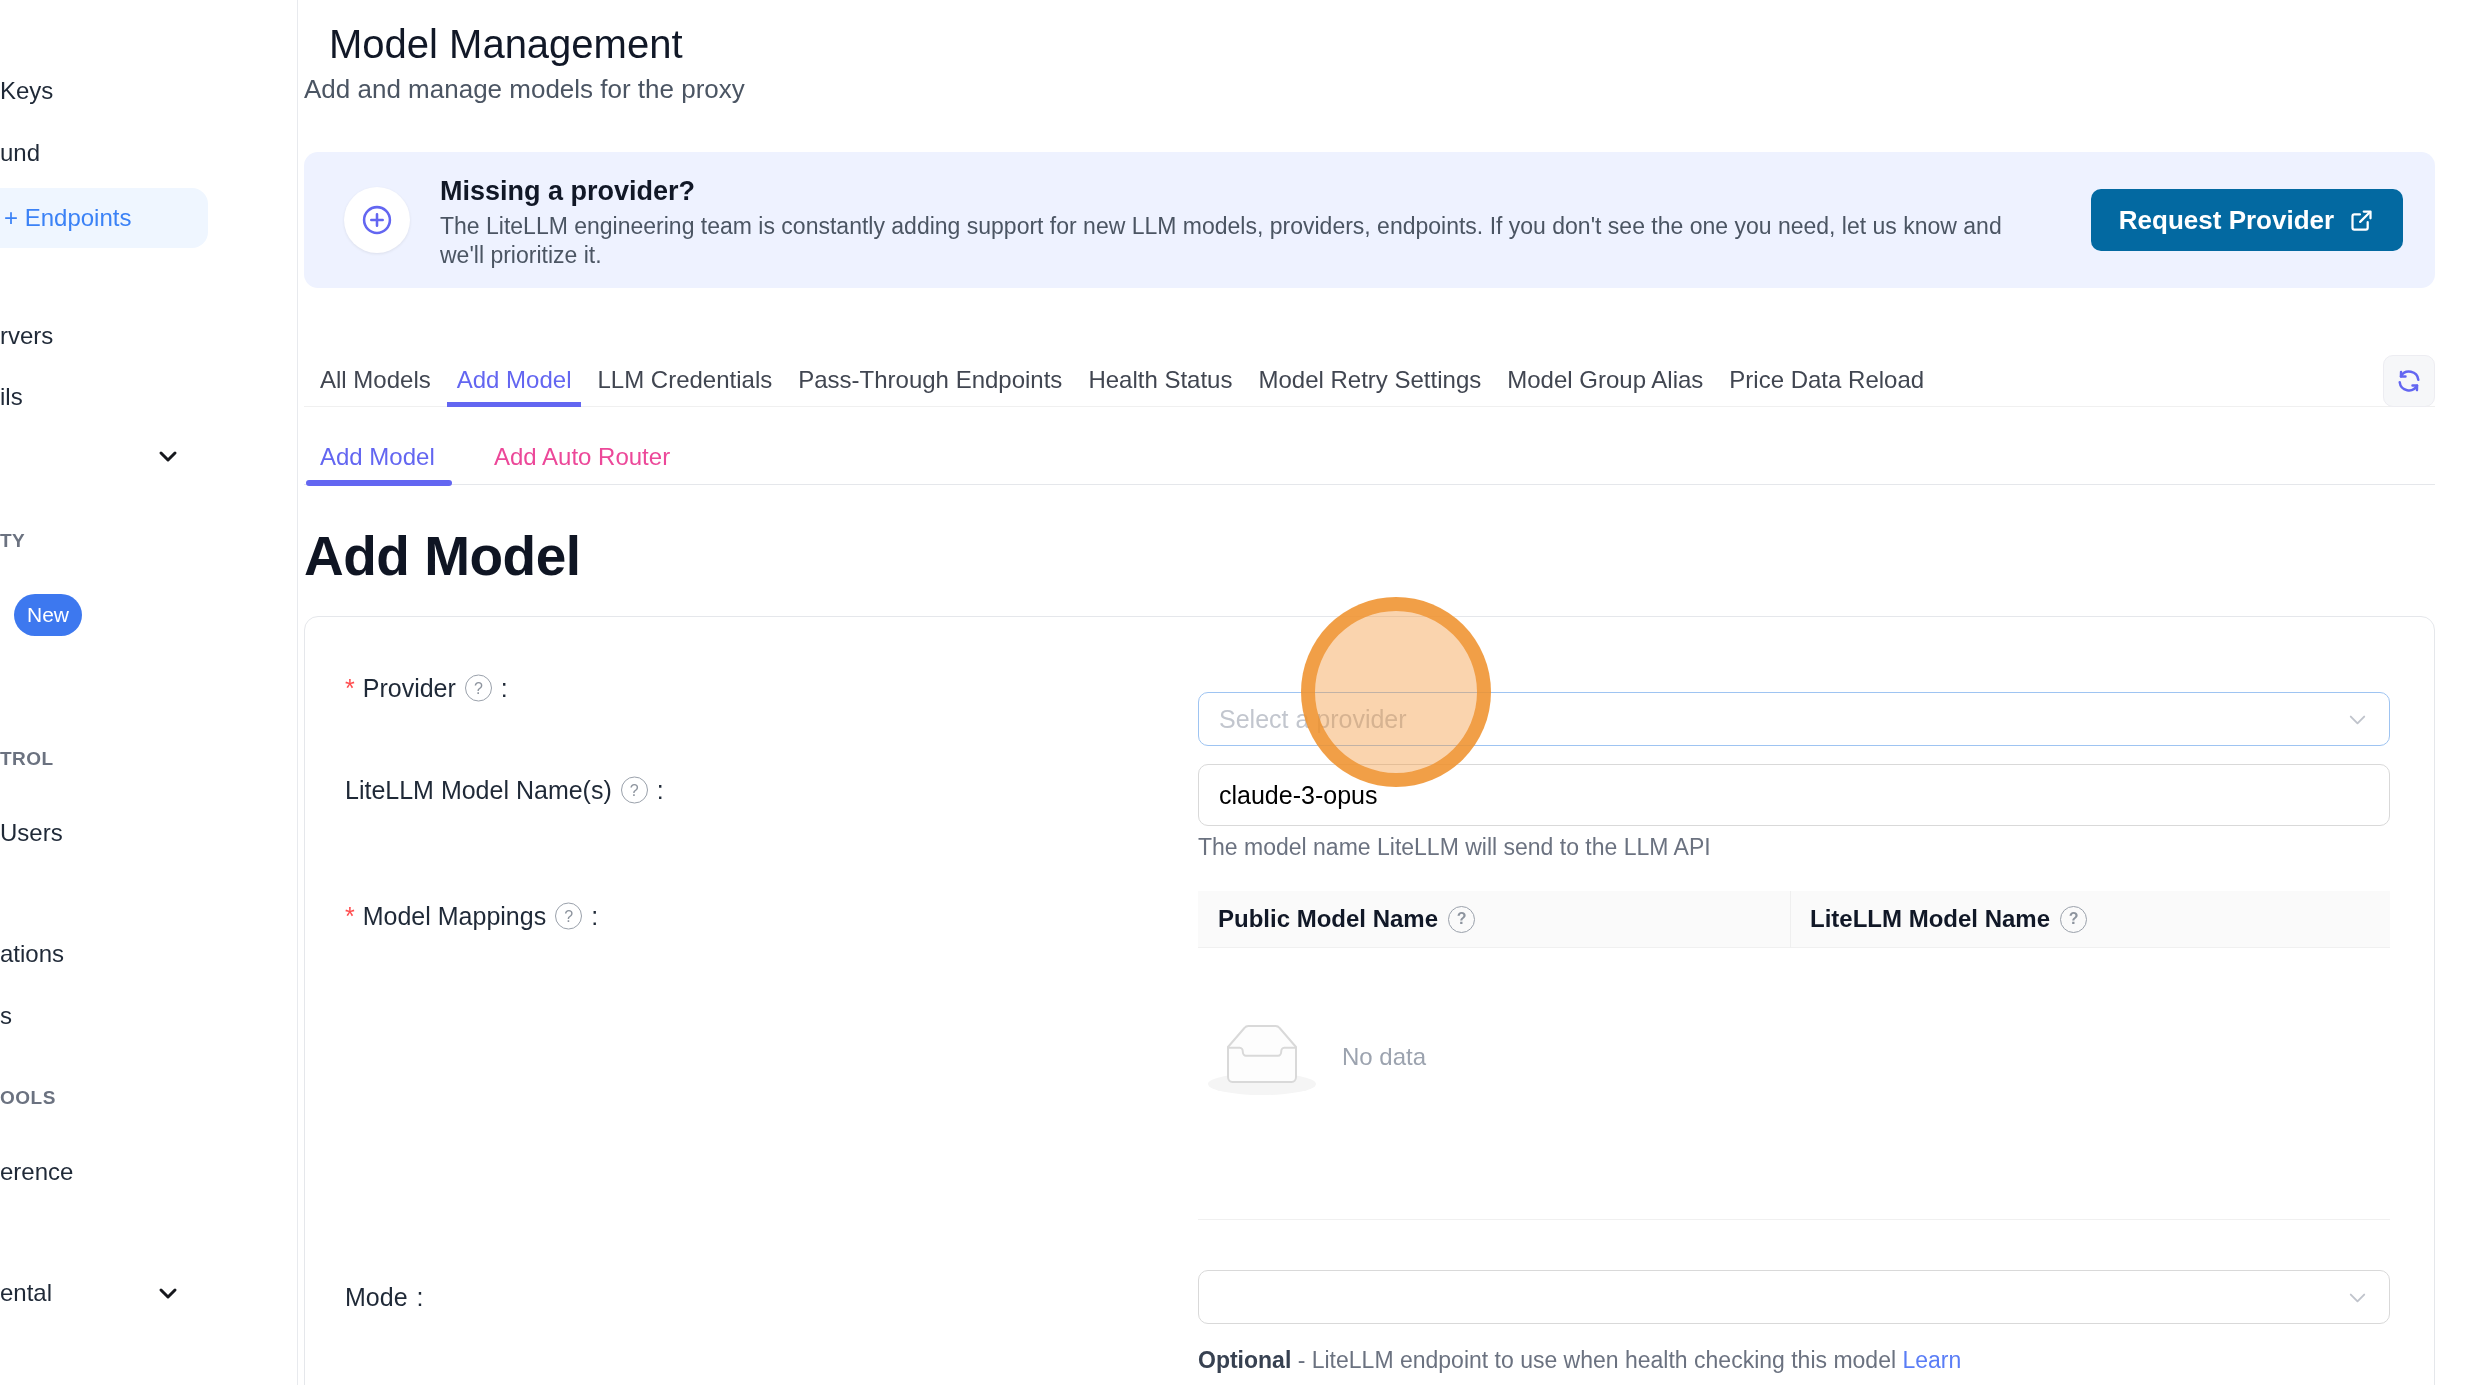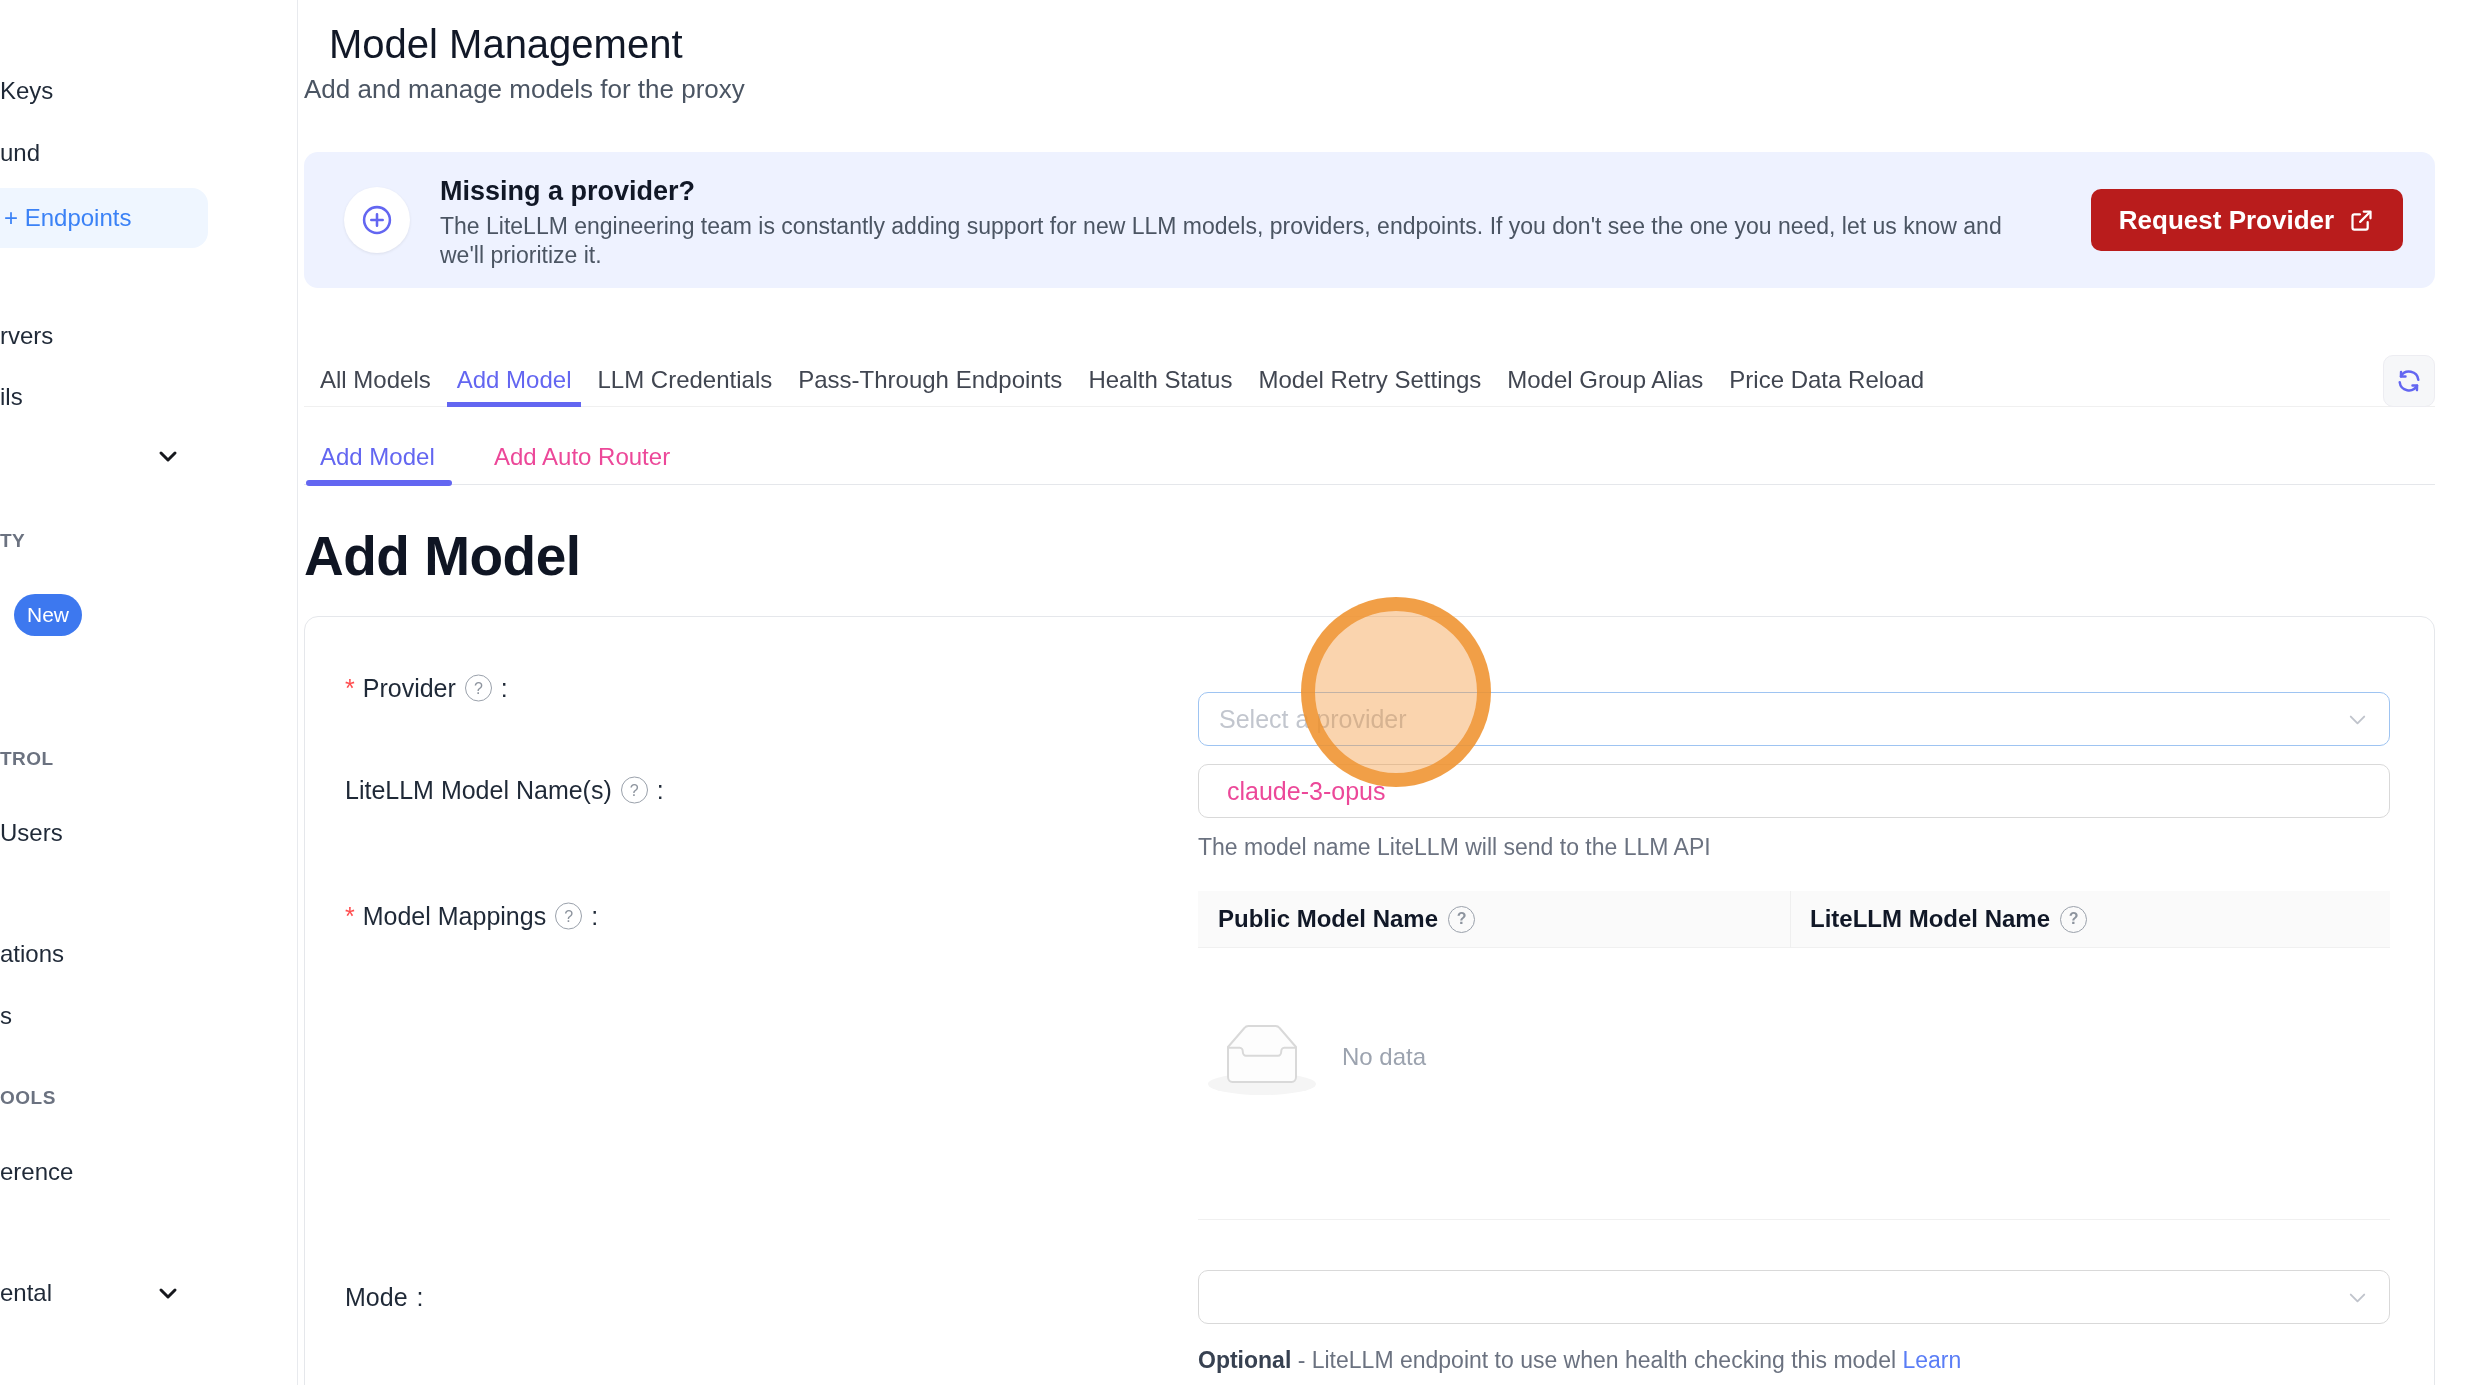--- a/index.html
+++ b/index.html
@@ -28,21 +28,21 @@
   .page-subtitle { left:304px; top:74px; font-size:26px; color:#4b5563; }
 
   
   .banner { left:304px; top:152px; width:2131px; height:136px; background:#eef2ff;
     border-radius:14px; }
   .banner-circle { left:344px; top:187px; width:66px; height:66px; background:#fff;
     border-radius:50%; box-shadow:0 1px 3px rgba(0,0,0,.08);
     display:flex; align-items:center; justify-content:center; }
   .banner-title { left:440px; top:176px; font-size:27px; font-weight:700; color:#111827; }
   .banner-line { left:440px; font-size:23px; color:#4b5563;text-align:right; }
-  .request-btn { left:2091px; top:189px; width:312px; height:62px; background:#b91c1c;
+  .request-btn { left:2091px; top:189px; width:312px; height:62px; background:#0369a1;
     border:none; border-radius:10px; color:#fff; font-size:26px; font-weight:600;
     font-family:inherit; display:flex; align-items:center; justify-content:center;
     gap:14px; cursor:pointer; }
 
   
   .tabs-border { left:304px; top:406px; width:2131px; height:1px; background:#f0f0f0; }
   .tabs-row { left:320px; top:366px; display:flex; gap:26px; font-size:24px; color:#414651; }
   .tab { white-space:nowrap; cursor:pointer; }
   .tab.active { color:#6366f1; }
   .tab-inkbar { left:447px; top:402px; width:134px; height:5px; background:#6366f1; }
@@ -72,23 +72,23 @@
     justify-content:center; flex:0 0 auto; }
   .colon { color:#1f2937; }
 
   .select-box { position:absolute; left:1198px; width:1192px; height:54px; background:#fff;
     border-radius:10px; display:flex; align-items:center; padding:0 20px; font-size:25px; }
   .provider-box { top:692px; border:1.5px solid #9ec4f2; }
   .mode-box { top:1270px; border:1px solid #d9d9d9; }
   .placeholder { color:#c2c6ce; }
   .box-chev { margin-left:auto; }
 
-  .text-input { position:absolute; left:1198px; top:764px; width:1192px; height:54px;
-    border:1px solid #d9d9d9; border-radius:10px; padding:0 28px; font-size:25px;
-    color:#ec4899; font-family:inherit; background:#fff; outline:none; }
+  .text-input { position:absolute; left:1198px; top:764px; width:1192px; height:62px;
+    border:1px solid #d9d9d9; border-radius:10px; padding:0 20px; font-size:25px;
+    color:#000000; font-family:inherit; background:#fff; outline:none; }
   .helper { position:absolute; left:1198px; font-size:23px; color:#6b7280; }
   .helper b { color:#374151; }
   .link { color:#5a7df6; cursor:pointer; }
   .map-head { position:absolute; left:1198px; top:891px; width:1192px; height:57px;
     background:#fafafa; border-bottom:1px solid #f0f0f0; display:flex; align-items:center; }
   .map-col { display:flex; align-items:center; gap:10px; font-size:24px; font-weight:700;
     color:#111827; padding-left:20px; }
   .map-col1 { width:592px; }
   .map-col-divider { position:absolute; left:1790px; top:891px; width:1px; height:57px; background:#efefef; }
   .map-body-border { left:1198px; top:1219px; width:1192px; height:1px; background:#f0f0f0; }

